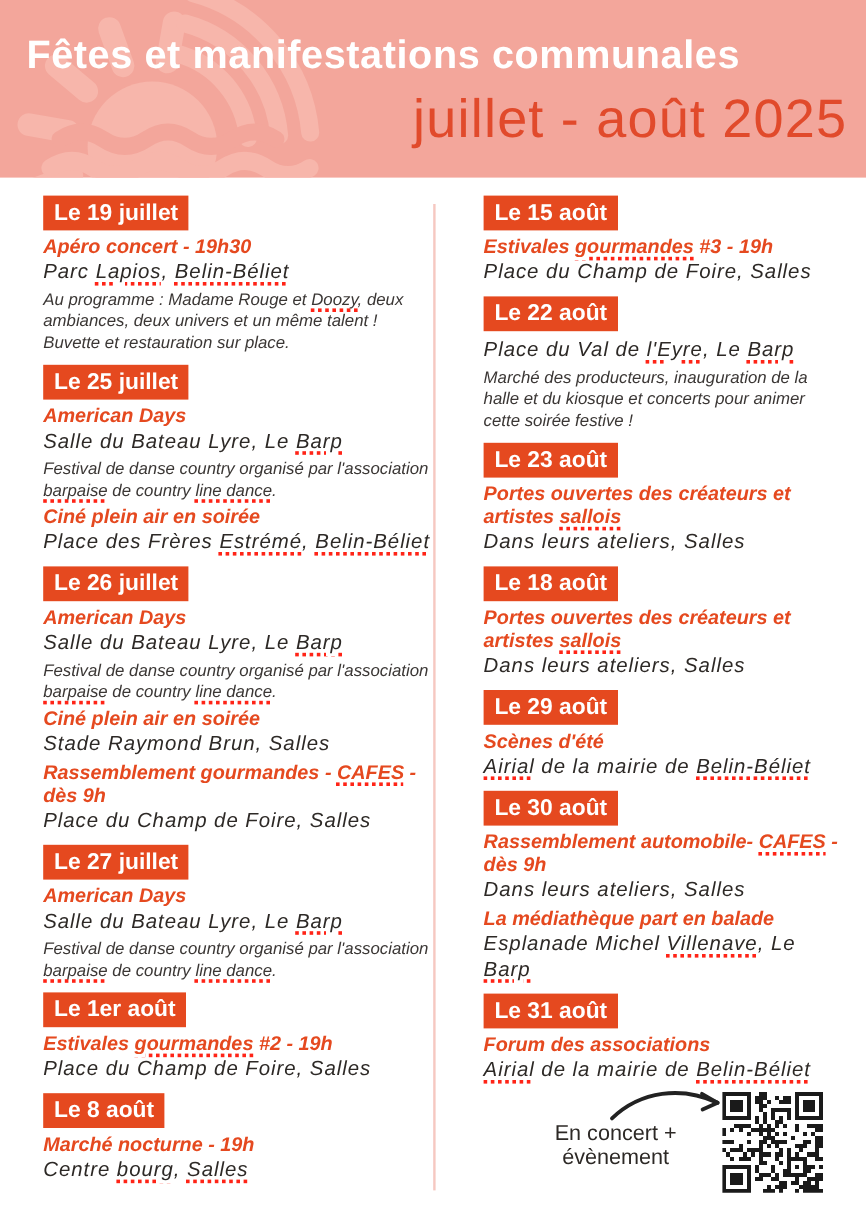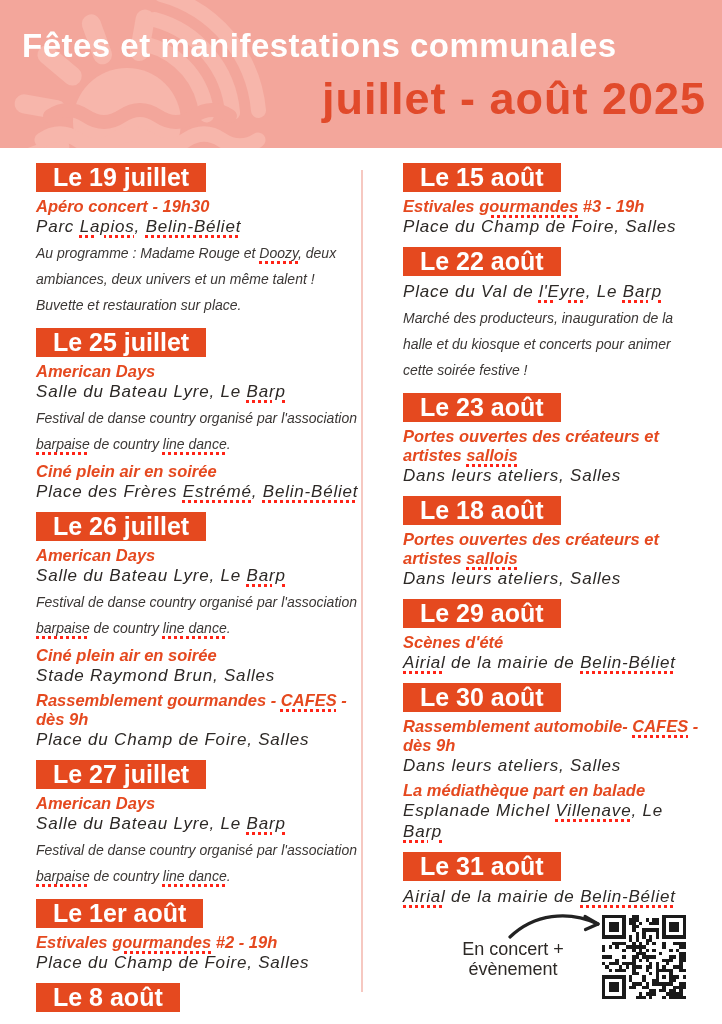--- a/index.html
+++ b/index.html
@@ -3,35 +3,35 @@
 <meta charset="utf-8">
 <style>
   html,body{margin:0;padding:0;}
   body{font-family:"Liberation Sans","DejaVu Sans",sans-serif;background:#ffffff;}
   .page{position:relative;width:722px;height:1012px;overflow:hidden;background:#ffffff;}
 
   
   .banner{position:relative;height:148px;background:#F3A69B;overflow:hidden;}
   .banner-logo{position:absolute;left:0;top:0;width:722px;height:148px;}
   .banner-title{position:absolute;left:22px;top:27px;font-size:33px;font-weight:bold;color:#ffffff;letter-spacing:.5px;white-space:nowrap;}
-  .banner-sub{position:absolute;right:16px;top:76px;font-size:45px;line-height:1;font-weight:bold;color:#E14A2B;letter-spacing:1px;white-space:nowrap;}
+  .banner-sub{position:absolute;right:16px;top:76px;font-size:45px;line-height:1;font-weight:normal;color:#E14A2B;letter-spacing:1px;white-space:nowrap;}
 
   
   .content{display:flex;align-items:flex-start;padding-top:15px;}
   .col-left{width:325px;margin-left:36px;}
   .col-right{width:297px;margin-left:42px;}
   .divider{position:absolute;left:361px;top:170px;width:2px;height:822px;background:#F6C8C1;}
 
   .section{margin-top:10px;}
   .section:first-child{margin-top:0;}
-  .badge{display:block;width:max-content;background:#E5491F;color:#ffffff;font-weight:bold;font-size:25px;line-height:29px;padding:0 17px;}
+  .badge{display:block;width:max-content;background:#E5491F;color:#ffffff;font-weight:bold;font-size:19px;line-height:29px;padding:0 9px;}
   .event{margin-top:5px;font-style:italic;}
   .event-title{color:#E5491F;font-weight:bold;font-size:16.5px;line-height:19px;}
   .event-loc{color:#2D2926;font-size:17px;line-height:21px;letter-spacing:.8px;}
-  .event-desc{color:#3B3735;font-size:14px;line-height:26px;margin-top:3px;}
+  .event-desc{color:#3B3735;font-size:14px;line-height:18px;margin-top:3px;}
   .sq{text-decoration-line:underline;text-decoration-style:dotted;text-decoration-color:#FF2417;text-decoration-thickness:3px;text-underline-offset:3px;}
 
   
   .footer{position:relative;margin-top:2px;display:flex;justify-content:flex-end;align-items:flex-start;}
   .arrow-icon{position:absolute;right:92px;top:-2px;width:104px;height:34px;}
   .footer-note{width:150px;text-align:center;font-size:18px;line-height:20px;color:#2D2926;margin-top:30px;}
   .qr{width:84px;height:84px;margin:6px 14px 0 14px;}
 </style>
 </head>
 <body>
@@ -170,20 +170,21 @@
             <div class="event-loc"><span>Dans leurs ateliers, Salles</span></div>
           </div>
           <div class="event">
             <div class="event-title"><span>La médiathèque part en balade</span></div>
             <div class="event-loc"><span>Esplanade Michel </span><span class="sq">Villenave</span><span>, Le </span><span class="sq">Barp</span></div>
           </div>
         </div>
         <div class="section">
           <div class="badge">Le 31 août</div>
           <div class="event">
+            <div class="event-title"><span>Forum des associations</span></div>
             <div class="event-loc"><span class="sq">Airial</span><span> de la mairie de </span><span class="sq">Belin-Béliet</span></div>
           </div>
         </div>
         <div class="footer">
           <svg class="arrow-icon" viewBox="0 0 104 34">
             <path d="M6 30 C 30 7 64 3 94 17" fill="none" stroke="#222222" stroke-width="3.2" stroke-linecap="round"></path>
             <path d="M94 17 L81 9.5 M94 17 L81.5 22.5" fill="none" stroke="#222222" stroke-width="3.2" stroke-linecap="round"></path>
           </svg>
           <div class="footer-note">
             <span style="display: block;">En concert +</span>

